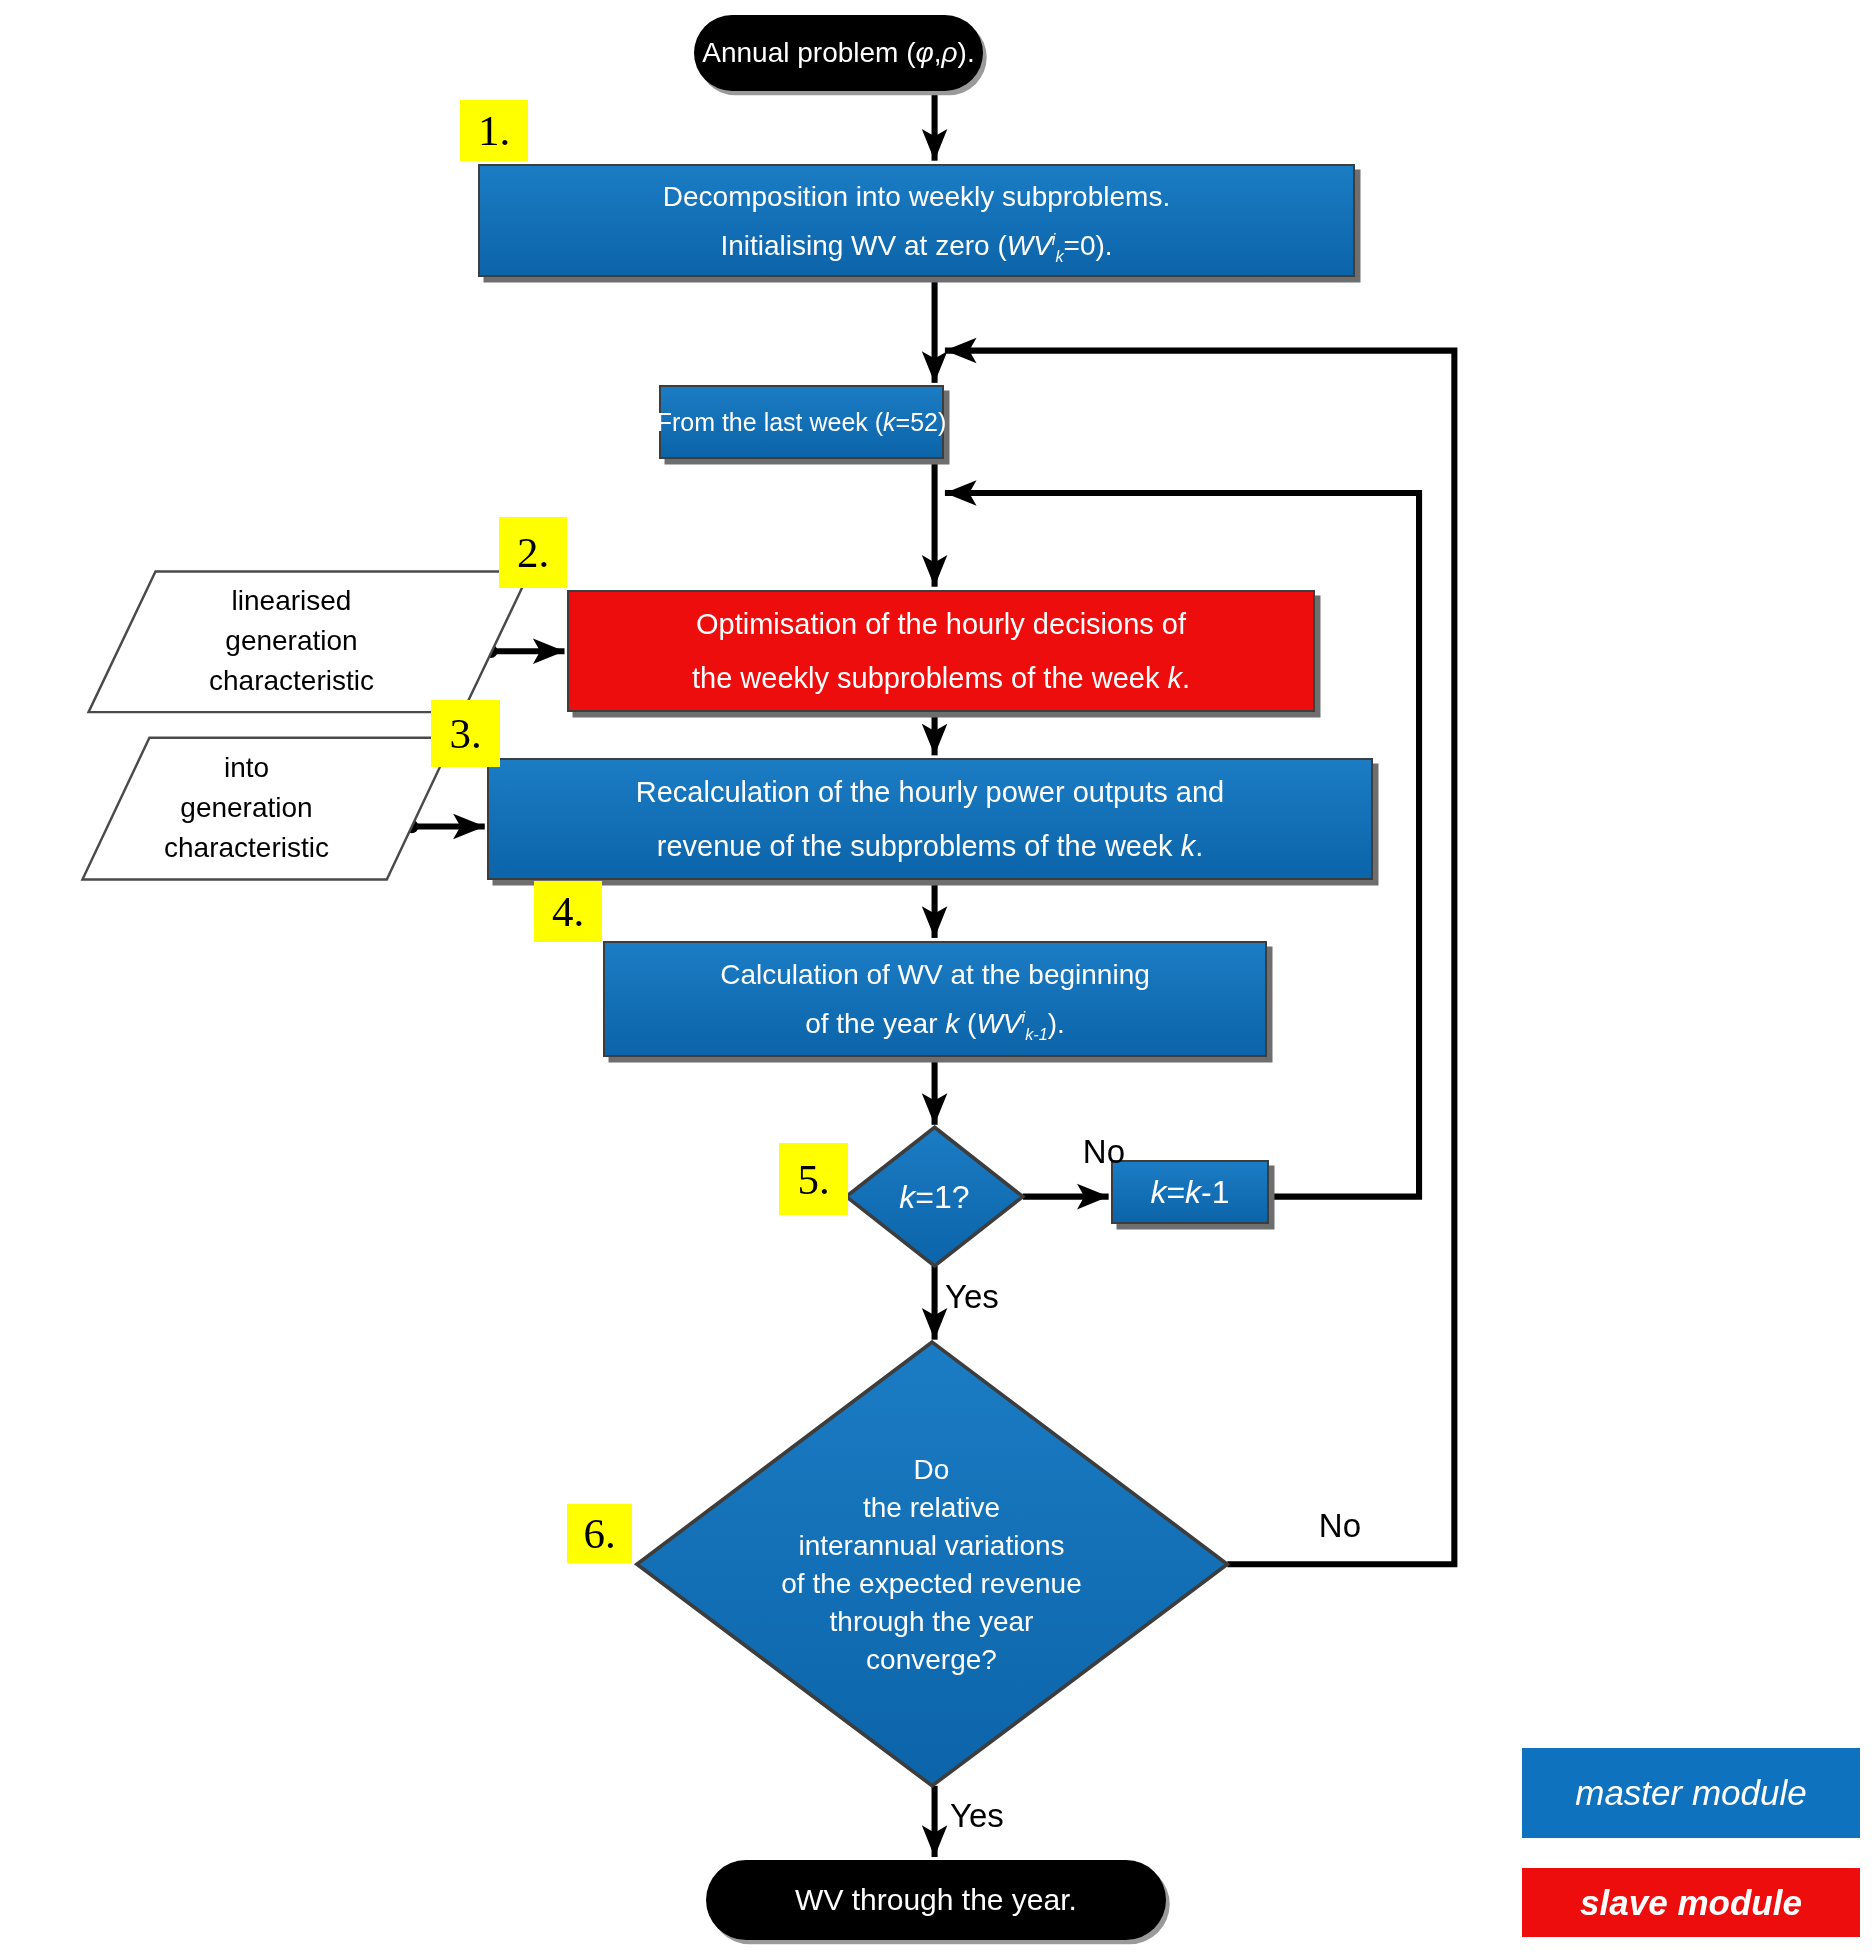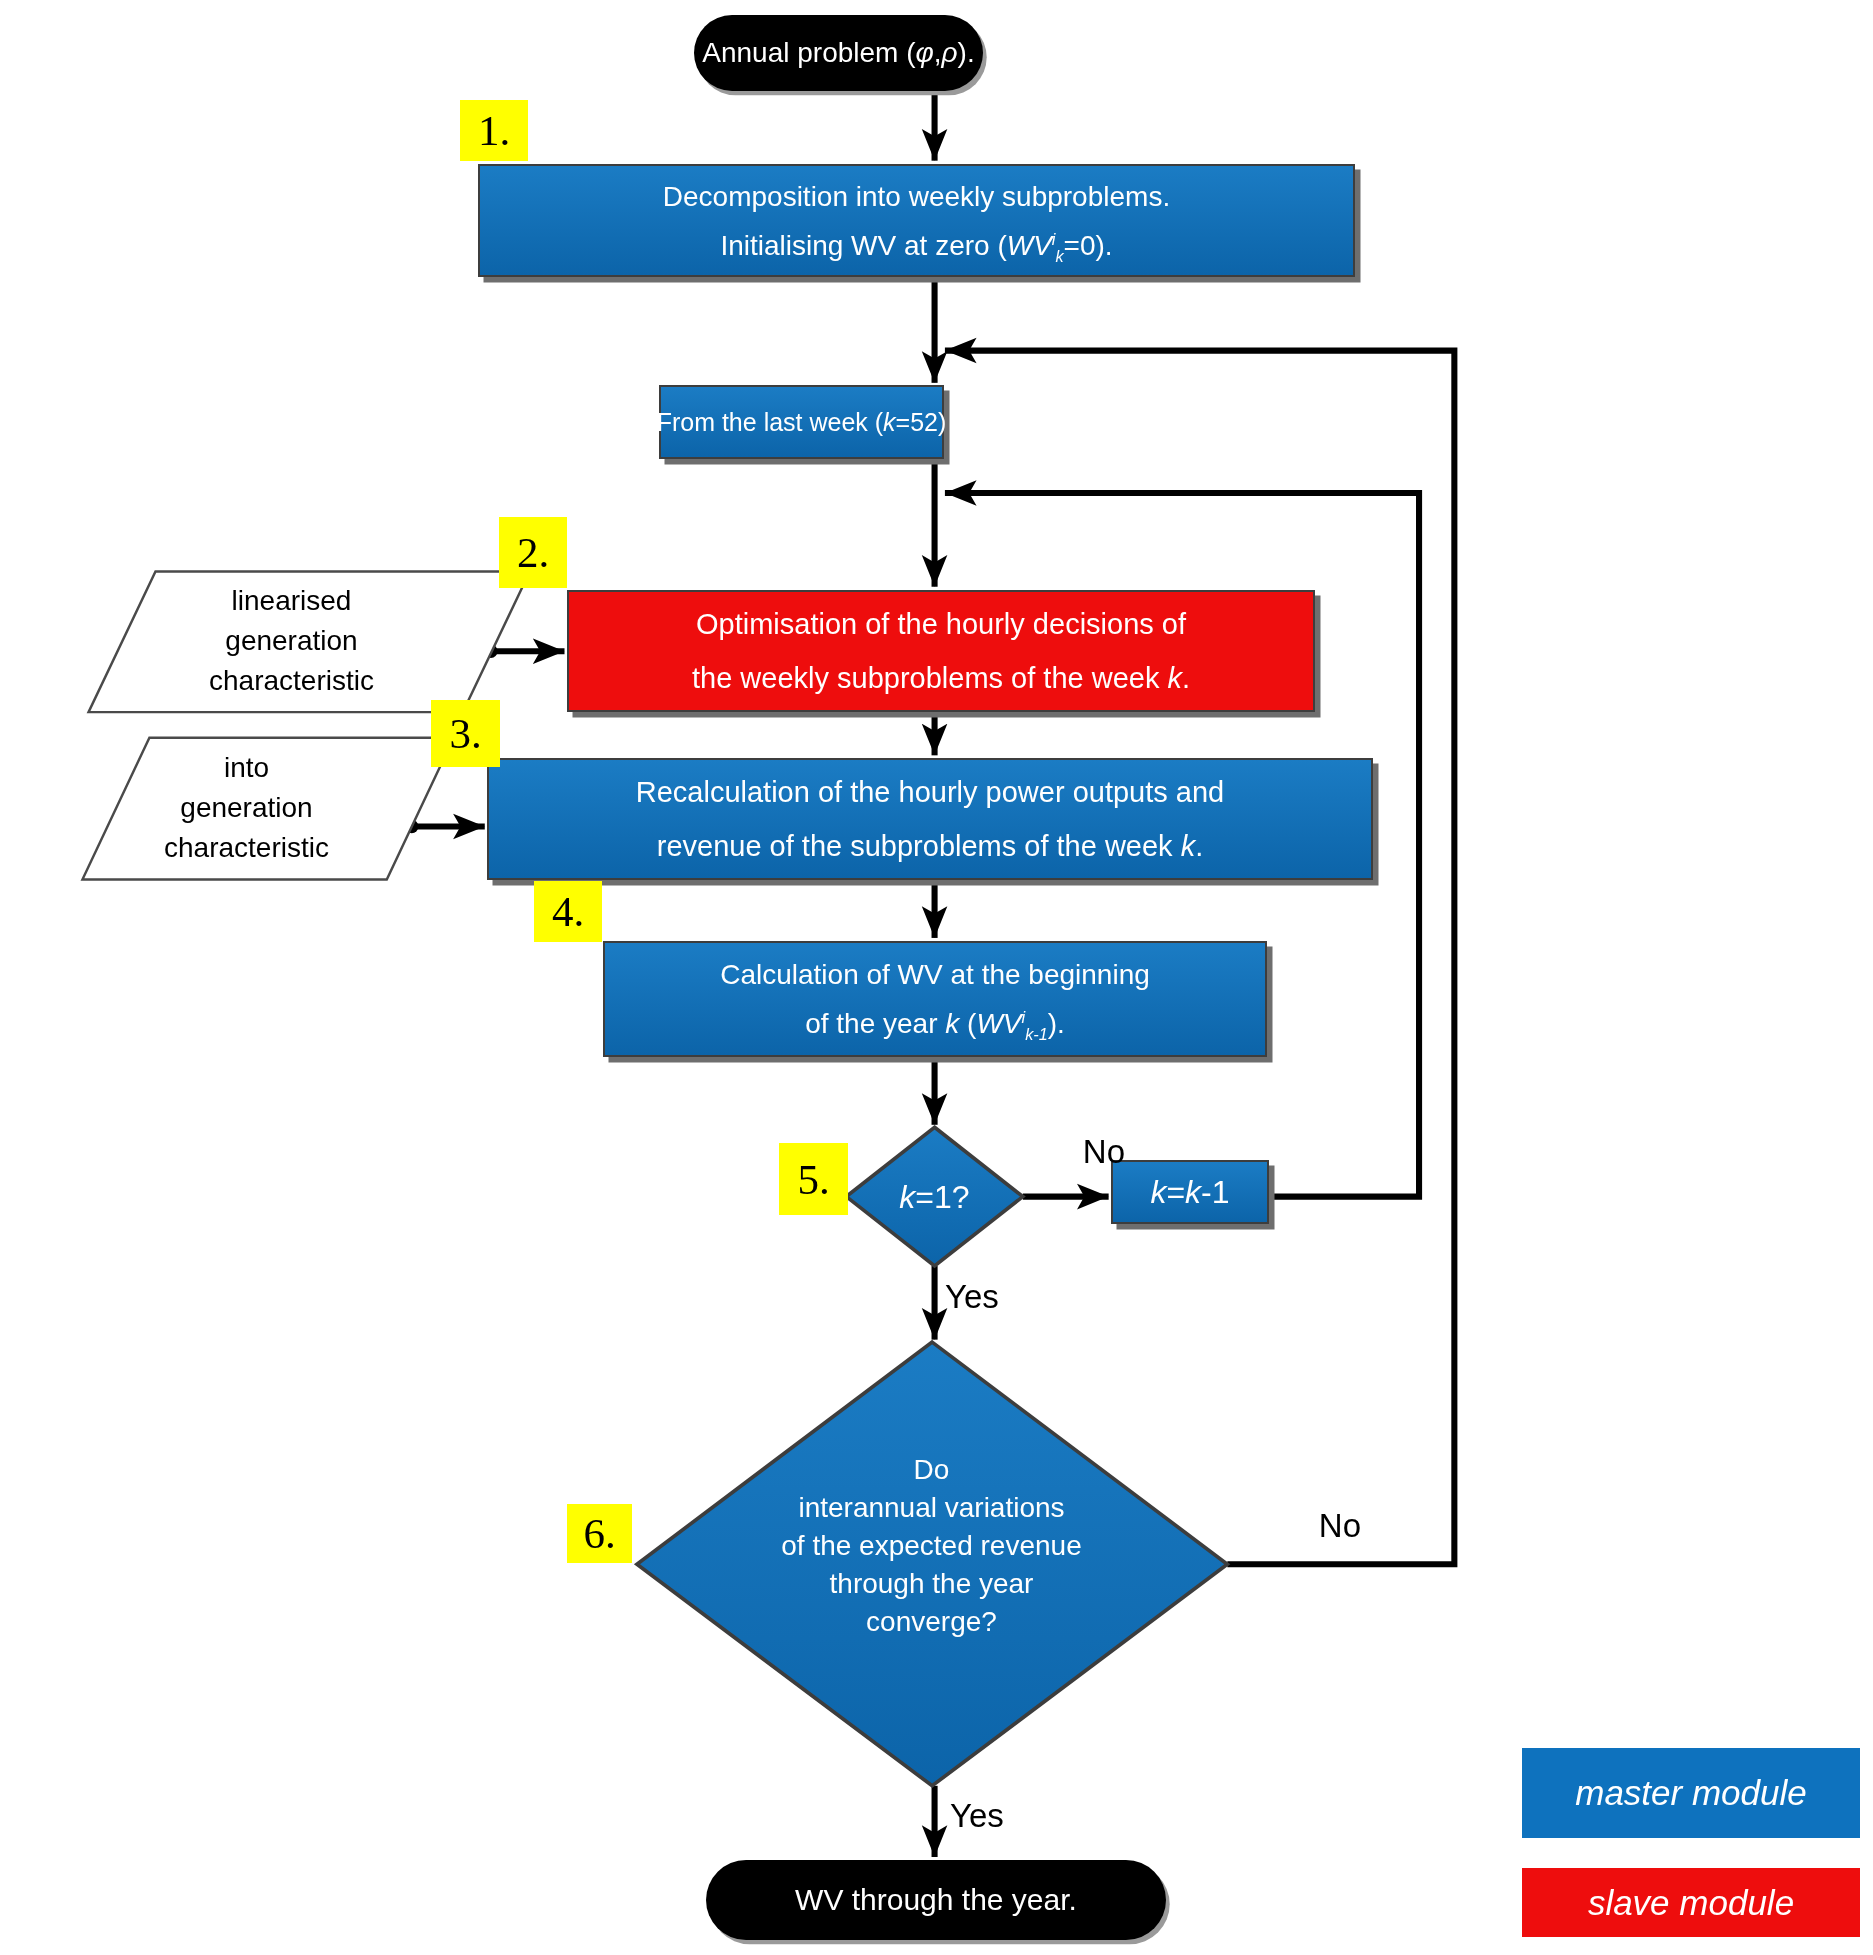--- a/index.html
+++ b/index.html
@@ -119,31 +119,32 @@
 <div class="node bluebox" style="left:1111px;top:1160px;width:158px;height:64px;font-size:32px;">
   <div class="line1"><span class="it">k</span><span>=</span><span class="it">k</span><span>-1</span></div>
 </div>
 <div class="free-text" style="left:945px;top:1278px;width:116px;text-align:left;">Yes</div>
 
 <div class="node ylabel" style="left:567px;top:1504px;width:65px;height:59px;">
   <span>6.</span>
 </div>
 <div class="dtext" style="left:688px;top:1451px;width:487px;font-size:28px;line-height:38px;">
   <div>Do</div>
+  <div>the relative</div>
   <div>interannual variations</div>
   <div>of the expected revenue</div>
   <div>through the year</div>
   <div>converge?</div>
 </div>
 <div class="free-text" style="left:1251px;top:1507px;width:110px;">No</div>
 <div class="free-text" style="left:950px;top:1797px;width:116px;text-align:left;">Yes</div>
 
 <div class="node pill" style="left:706px;top:1860px;width:460px;height:80px;font-size:30px;">
   <div>WV through the year.</div>
 </div>
 
 <div class="legend-box" style="left:1522px;top:1748px;width:338px;height:90px;background:#0e72be;">
   <span>master module</span>
 </div>
-<div class="legend-box" style="left:1522px;top:1868px;width:338px;height:69px;background:#ee0d0d;">
+<div class="legend-box" style="left:1522px;top:1868px;width:338px;height:69px;background:#ee0d0d;font-weight:bold;">
   <span>slave module</span>
 </div>
 
 
 </body></html>

